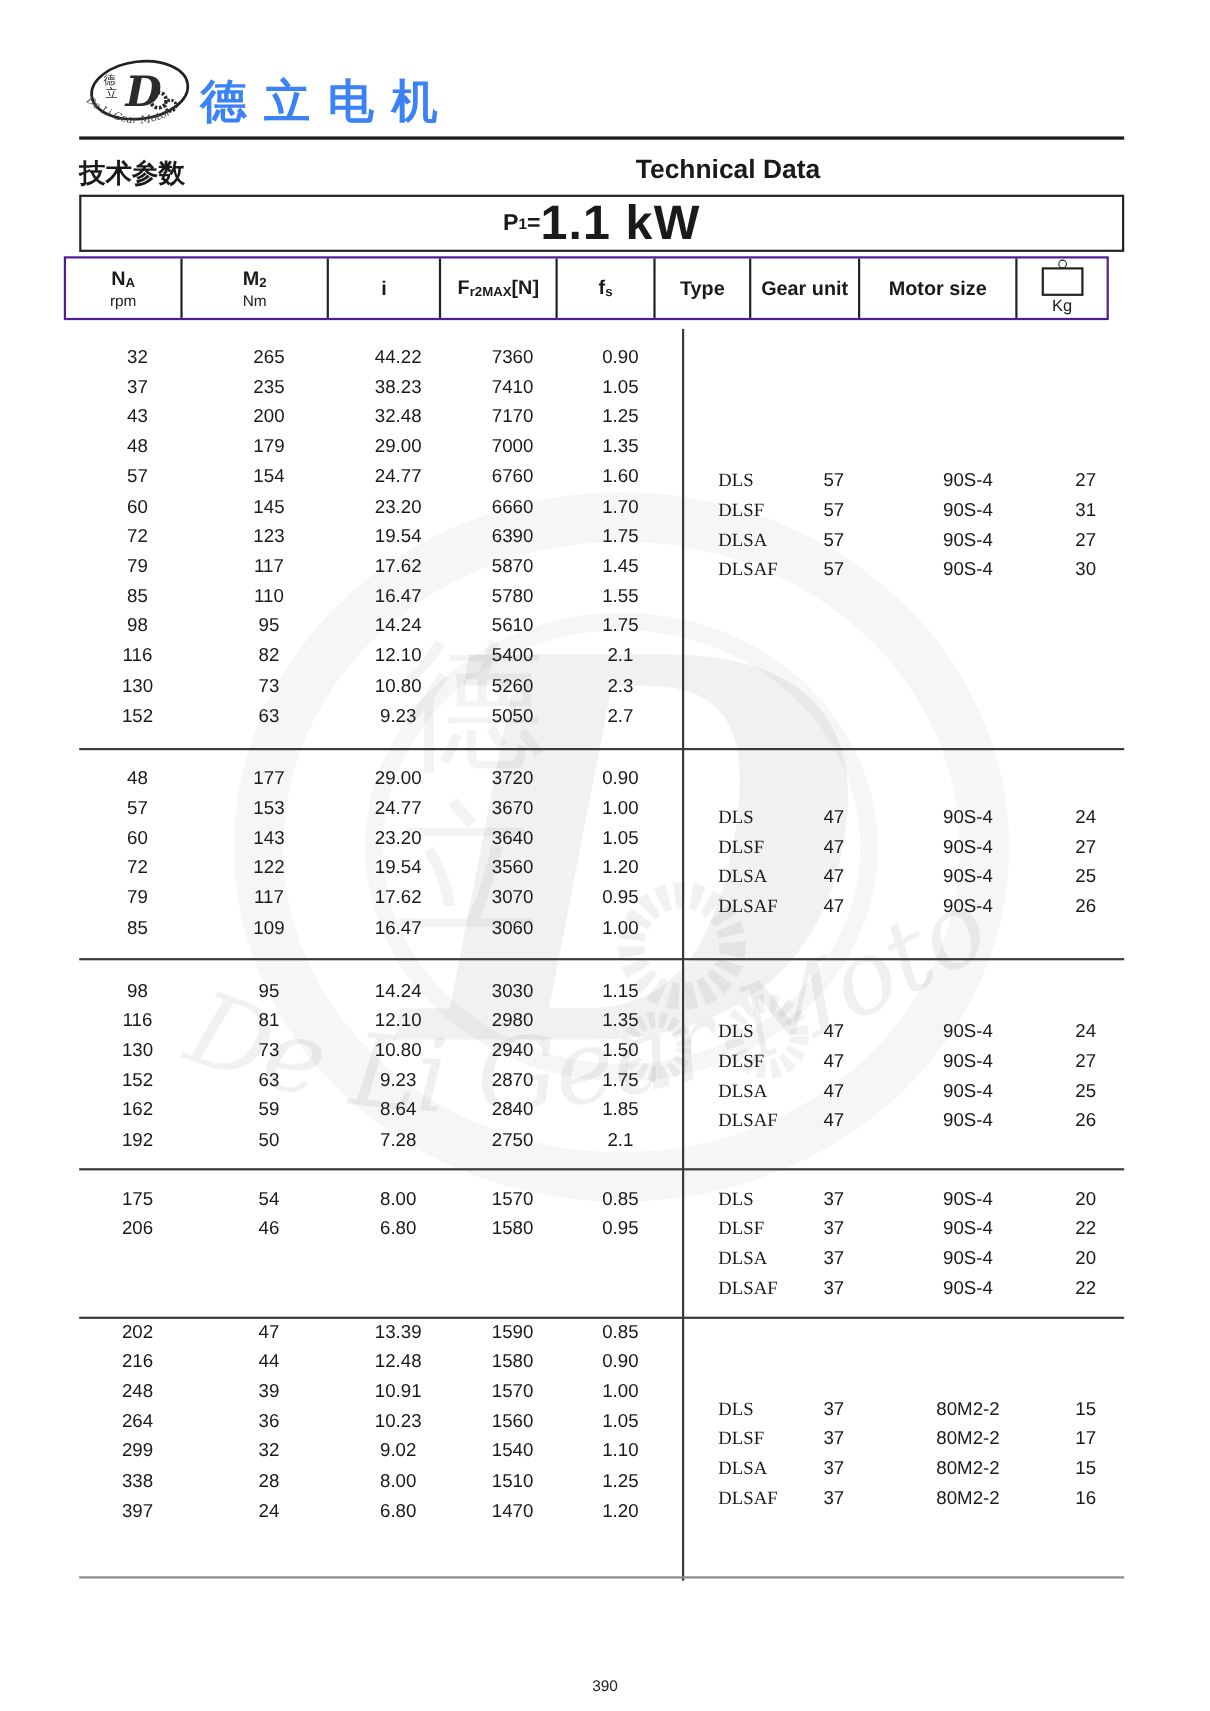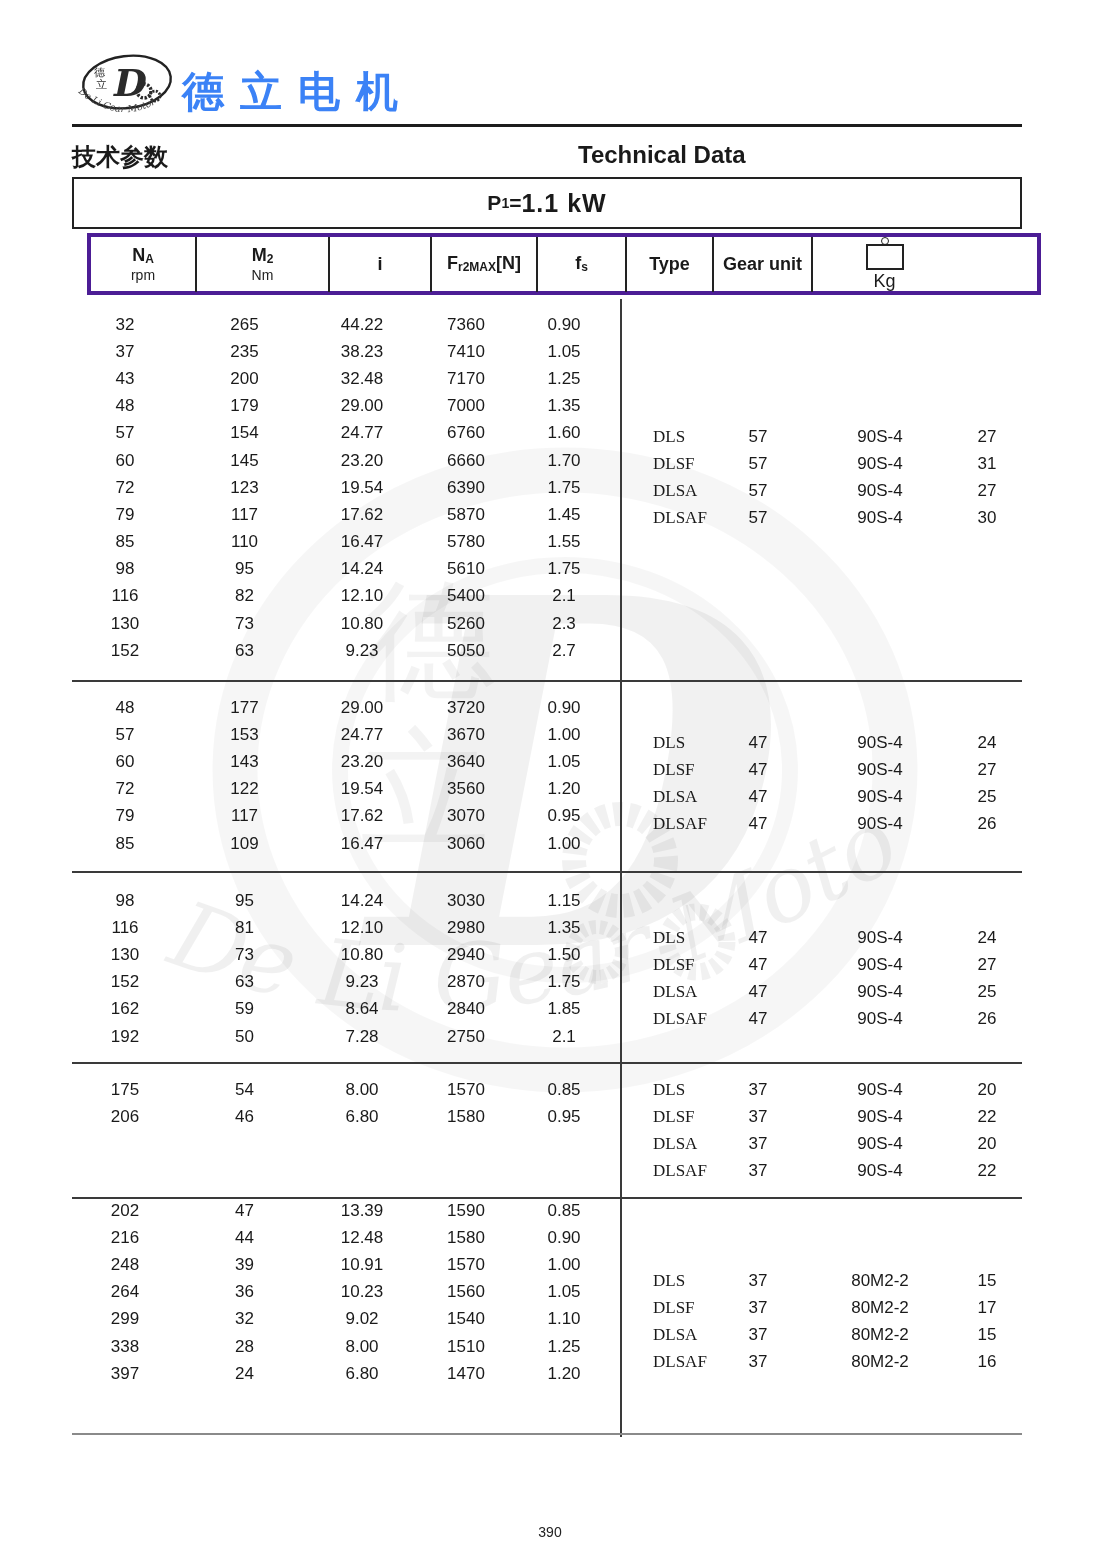--- a/index.html
+++ b/index.html
@@ -16,39 +16,39 @@
   .rule-thick{position:absolute;left:72px;top:124px;width:950px;height:3px;background:#1c1c1c;}
   .title-cn{position:absolute;left:72px;top:141px;font-size:24px;font-weight:bold;text-align:right;}
   .title-en{position:absolute;left:578px;top:141px;font-size:24px;font-weight:bold;}
   
   .power-box{
     position:absolute;left:72px;top:177px;width:946px;height:48px;
     border:2px solid #222;display:flex;align-items:center;justify-content:center;
   }
   .power-box .p{font-size:21px;font-weight:bold;}
   .power-box .psub{font-size:14px;font-weight:bold;vertical-align:-3px;}
-  .power-box .pval{font-size:25px;font-weight:bold;letter-spacing:1px;}
+  .power-box .pval{font-size:44px;font-weight:bold;letter-spacing:1px;}
   
   .thead{
-    position:absolute;left:87px;top:233px;width:946px;height:54px;
-    border:4px solid #4c1d95;display:grid;
+    position:absolute;left:58px;top:233px;width:946px;height:54px;
+    border:2px solid #4c1d95;display:grid;
     grid-template-columns:106px 133px 102px 106px 89px 87px 99px 143px 1fr;
     text-align:right;
   }
   .thead .hcell{
     border-right:2px solid #222;display:flex;flex-direction:column;
     align-items:center;justify-content:center;line-height:1.15;
   }
   .thead .hcell:last-child{border-right:none;}
   .h-main{font-size:18px;font-weight:bold;}
   .h-sub{font-size:12px;font-weight:bold;vertical-align:-2px;}
   .h-unit{font-size:14px;color:#222;}
   .kg-cell .knob{width:6px;height:6px;border:1.5px solid #222;border-radius:50%;margin-bottom:-1px;}
   .kg-cell .block-rect{width:34px;height:22px;border:2px solid #222;}
-  .kg-cell .kg-label{font-size:18px;margin-top:1px;}
+  .kg-cell .kg-label{font-size:15px;margin-top:1px;}
   
   .tbody{position:absolute;left:0;top:4px;width:881px;height:1555px;pointer-events:none;}
   .vline{position:absolute;left:620px;top:295px;width:2px;height:1138px;background:#3a3a3a;}
   .hline{position:absolute;left:72px;width:950px;height:2px;background:#3a3a3a;}
   .hline.l1{top:676px;} .hline.l2{top:867px;} .hline.l3{top:1058px;} .hline.l4{top:1193px;}
   .block{position:absolute;left:72px;width:950px;}
   .block-1{top:291px;height:385px;} .block-2{top:676px;height:191px;}
   .block-3{top:867px;height:191px;} .block-4{top:1058px;height:135px;}
   .block-5{top:1193px;height:240px;}
   .left-rows{position:absolute;left:0;top:0;}
@@ -137,20 +137,23 @@
     </div>
     <div class="hcell">
       <div><span class="h-main">f</span><span class="h-sub">s</span></div>
     </div>
     <div class="hcell">
       <span class="h-main">Type</span>
     </div>
     <div class="hcell">
       <span class="h-main">Gear unit</span>
     </div>
+    <div class="hcell">
+      <span class="h-main">Motor size</span>
+    </div>
     <div class="hcell kg-cell">
       <div class="knob"></div>
       <div class="block-rect"></div>
       <div class="kg-label">Kg</div>
     </div>
   </div>
 
   <div class="tbody">
     <div class="block block-1">
       <div class="left-rows">

